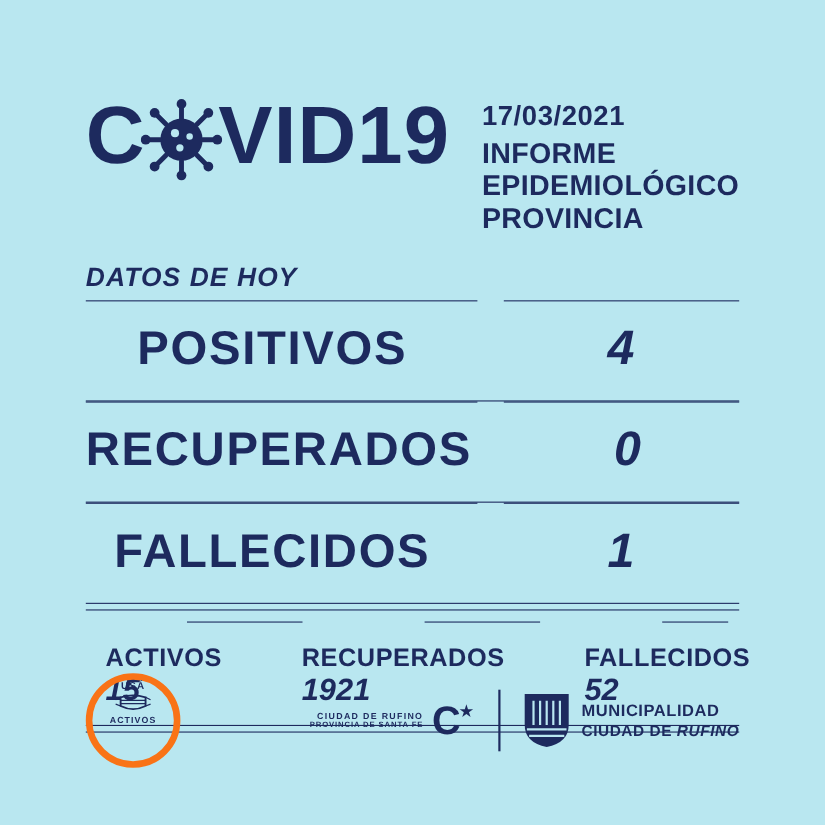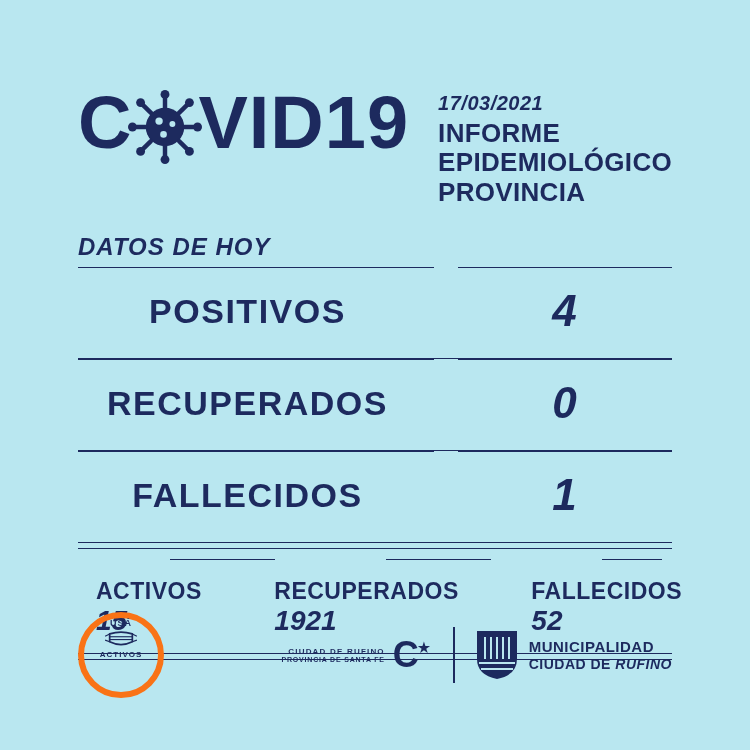--- a/index.html
+++ b/index.html
@@ -46,22 +46,21 @@
     height: 74px;
     margin: 0 -4px;
     position: relative;
     top: 4px;
   }
   .report-block {
     text-align: left;
     padding-top: 6px;
   }
   .report-date {
-    font-size: 20px;
-    font-style: italic;
+    font-size: 25px;
     font-weight: bold;
     letter-spacing: 0.5px;
     margin-bottom: 4px;
   }
   .report-line {
     font-size: 26px;
     font-weight: bold;
     line-height: 1.13;
     letter-spacing: 0.3px;
   }
@@ -98,21 +97,21 @@
     margin-top: 6px;
   }
   .stat-row {
     display: flex;
     align-items: center;
     height: 86px;
   }
   .stat-label {
     flex: 1;
     text-align: center;
-    font-size: 34px;
+    font-size: 43px;
     font-weight: bold;
     letter-spacing: 1.5px;
     padding-right: 40px;
   }
   .stat-value {
     width: 215px;
     text-align: center;
     font-size: 44px;
     font-style: italic;
     font-weight: bold;

